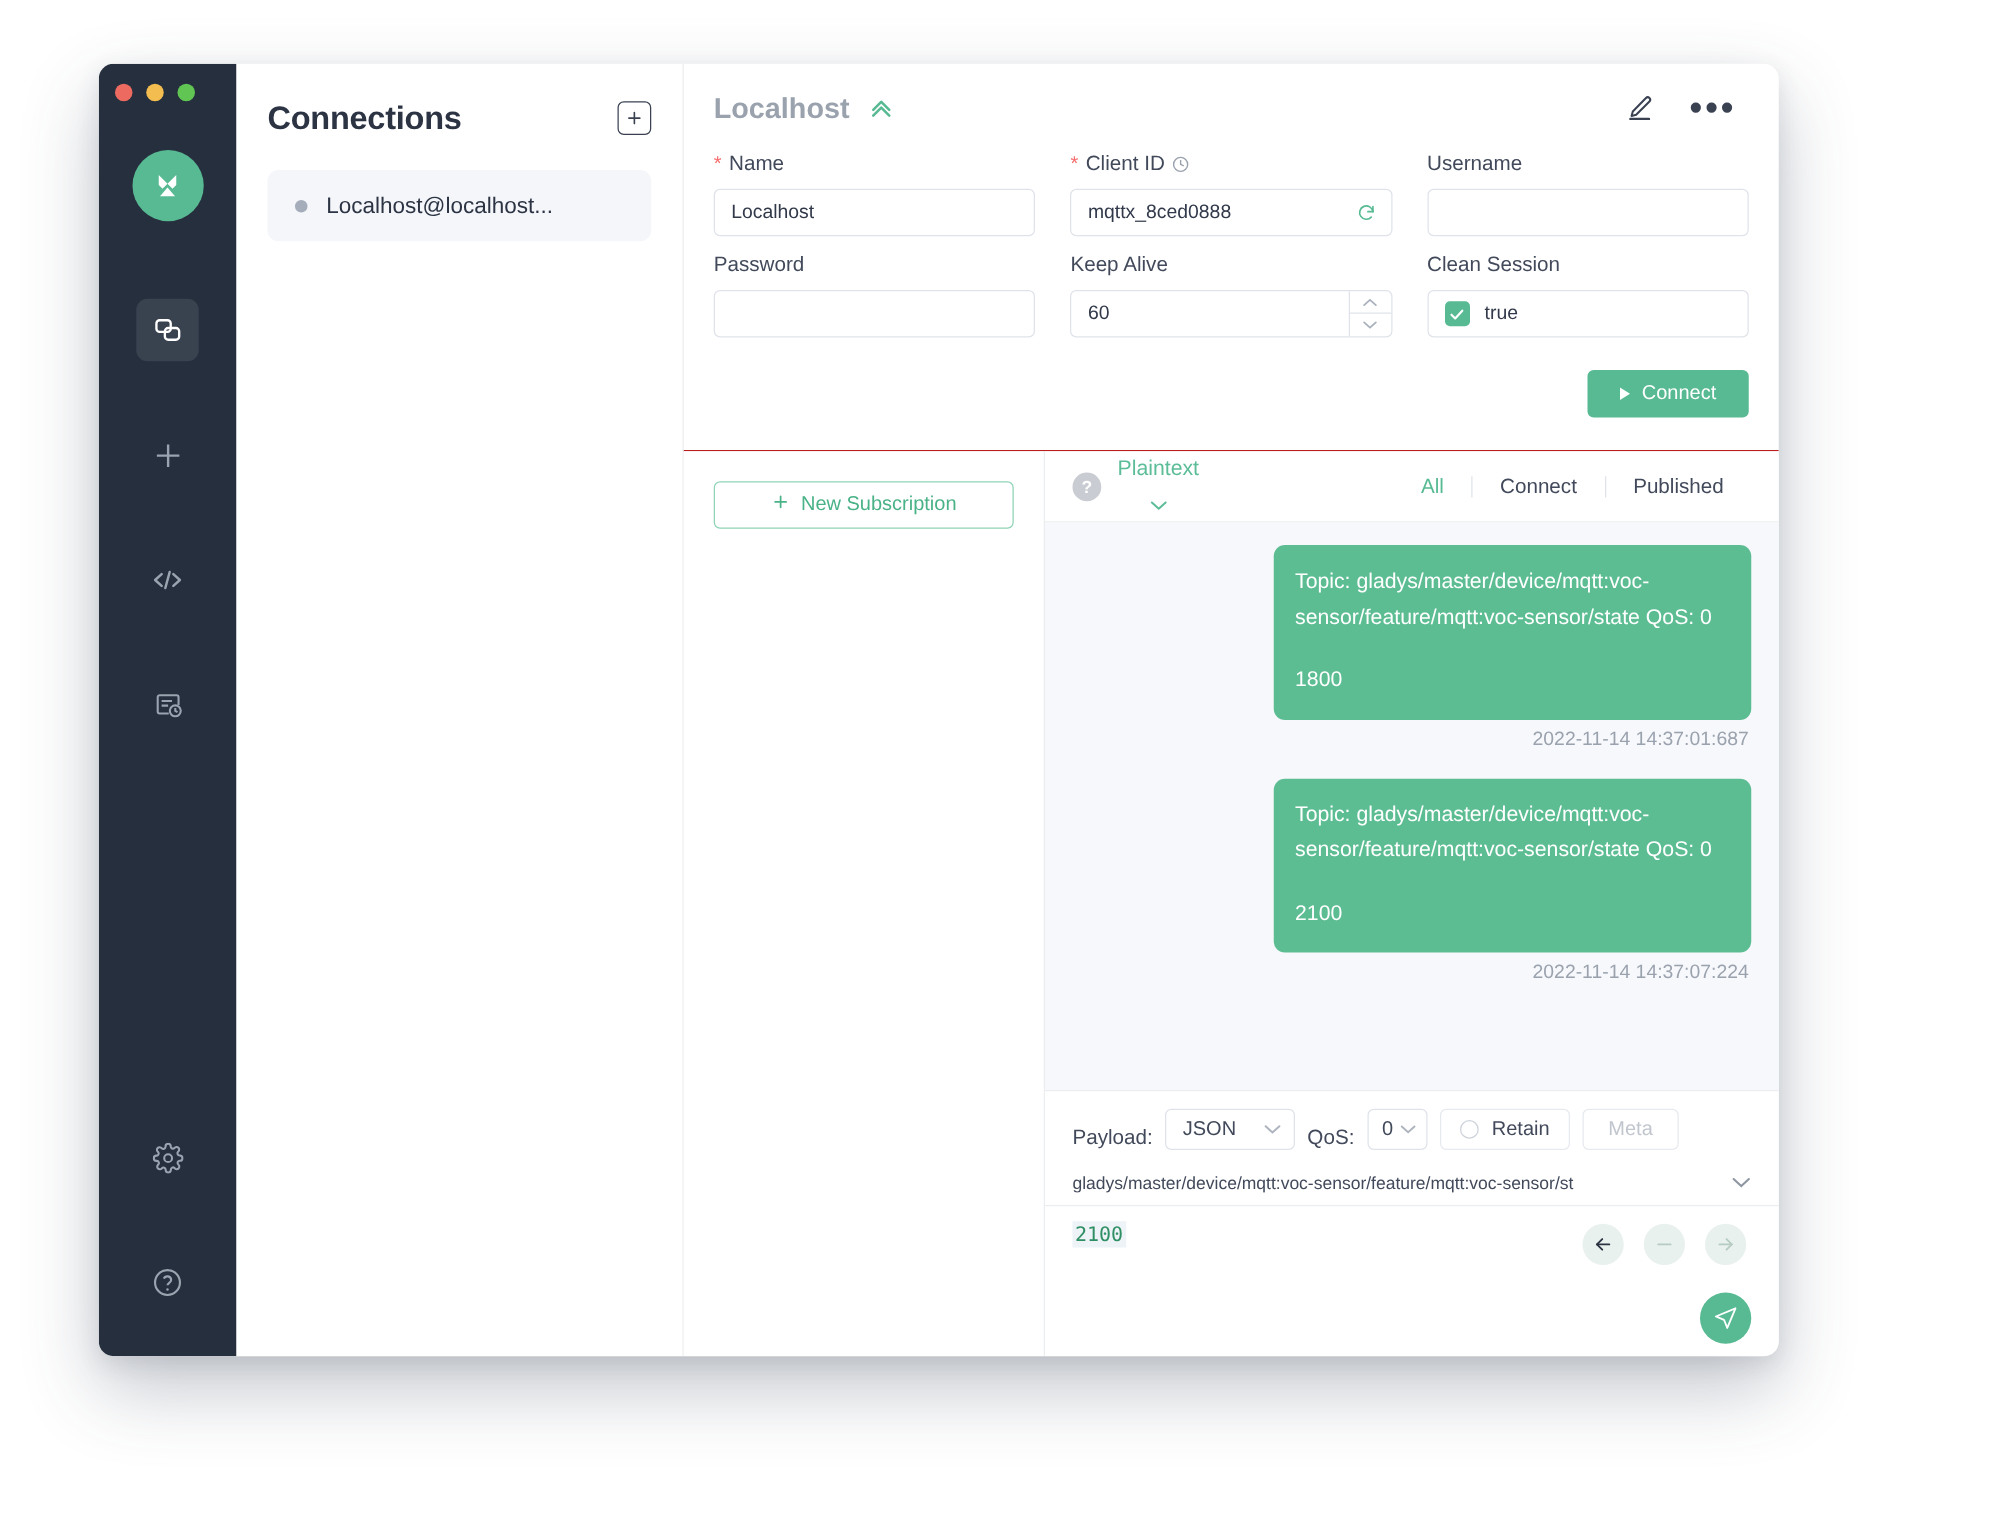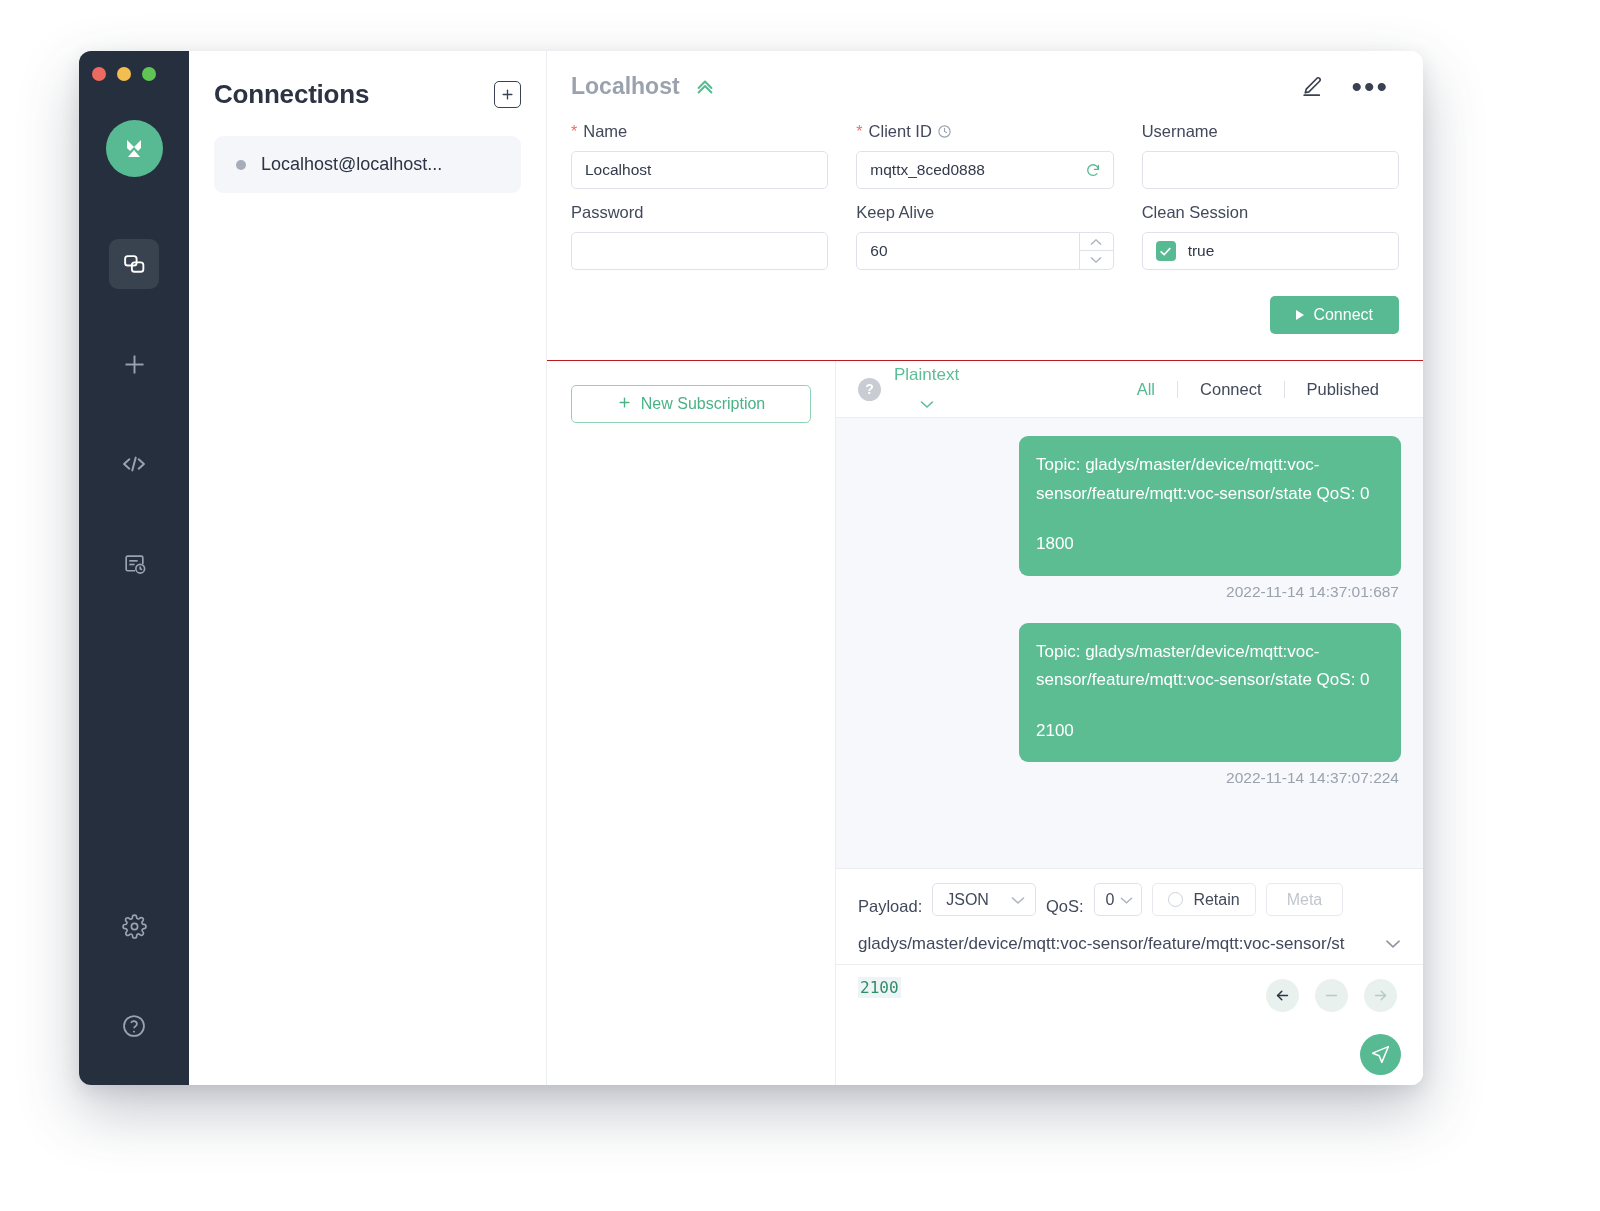--- a/index.html
+++ b/index.html
@@ -267,21 +267,21 @@
   .select-box.qos { gap: 6px; padding: 0 8px 0 11px; }
   .chip {
     height: 33px; border: 1px solid #e6e9ee; border-radius: 5px;
     display: flex; align-items: center; gap: 10px;
     padding: 0 15px; font-size: 16px; cursor: pointer; background: #fff;
   }
   .radio-o { width: 15px; height: 15px; border-radius: 50%; border: 1.4px solid #cdd2da; }
   .chip.meta { color: #c1c6ce; padding: 0 20px; }
   .pub-topic {
     padding: 6px 22px 10px 22px;
-    font-size: 17px; color: #41495a;
+    font-size: 14px; color: #41495a;
     display: flex; align-items: center; justify-content: space-between;
     border-bottom: 1px solid #ebedf0;
     gap: 12px;
   }
   .pub-topic-text {
     white-space: nowrap; overflow: hidden; text-overflow: clip; min-width: 0; flex: 1 1 auto;
   }
   .pub-topic .chev { color: #8e96a2; flex: 0 0 auto; }
   .pub-editor {
     position: relative;

